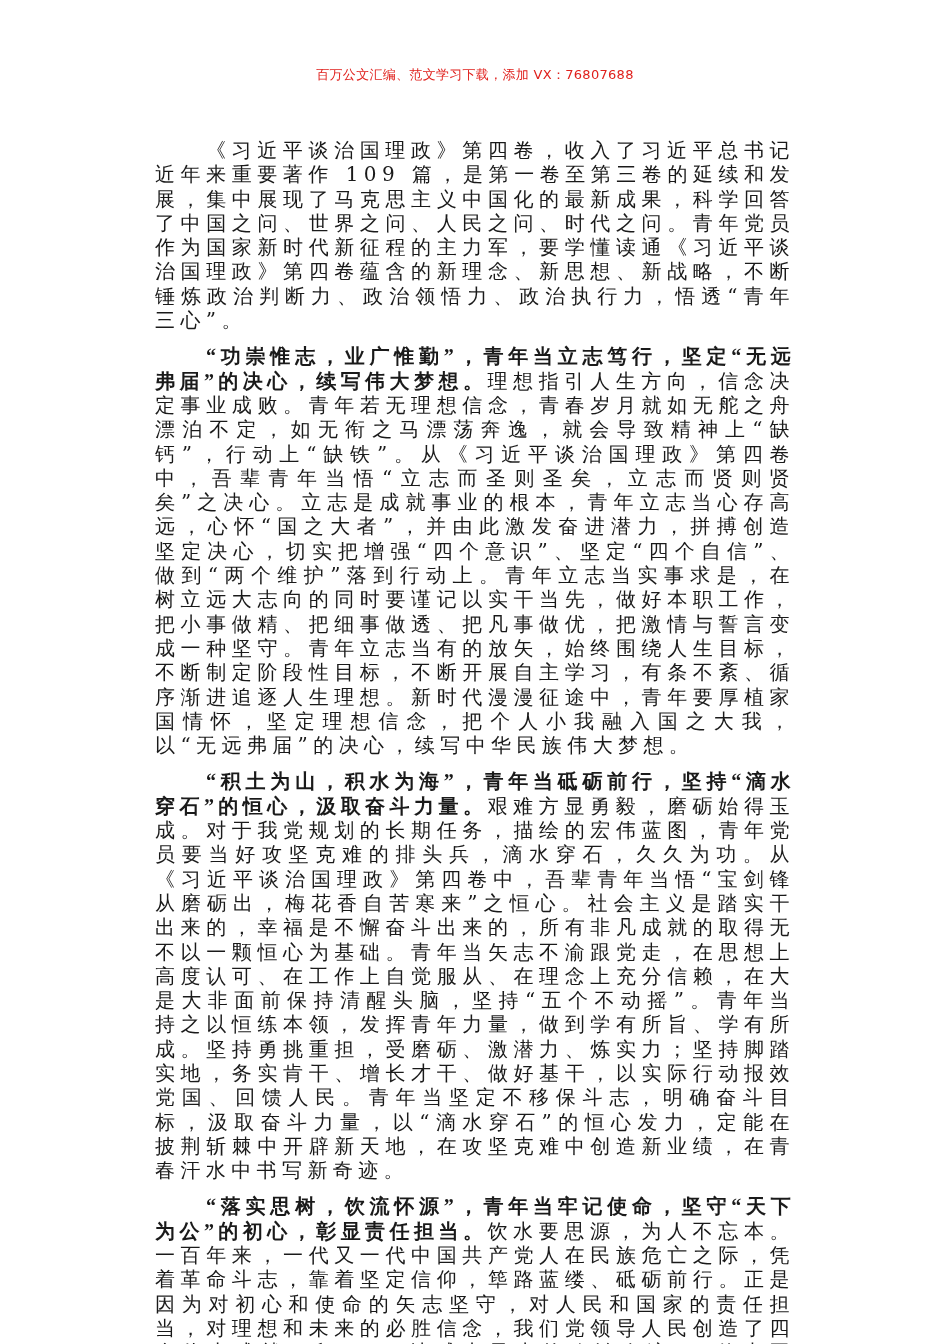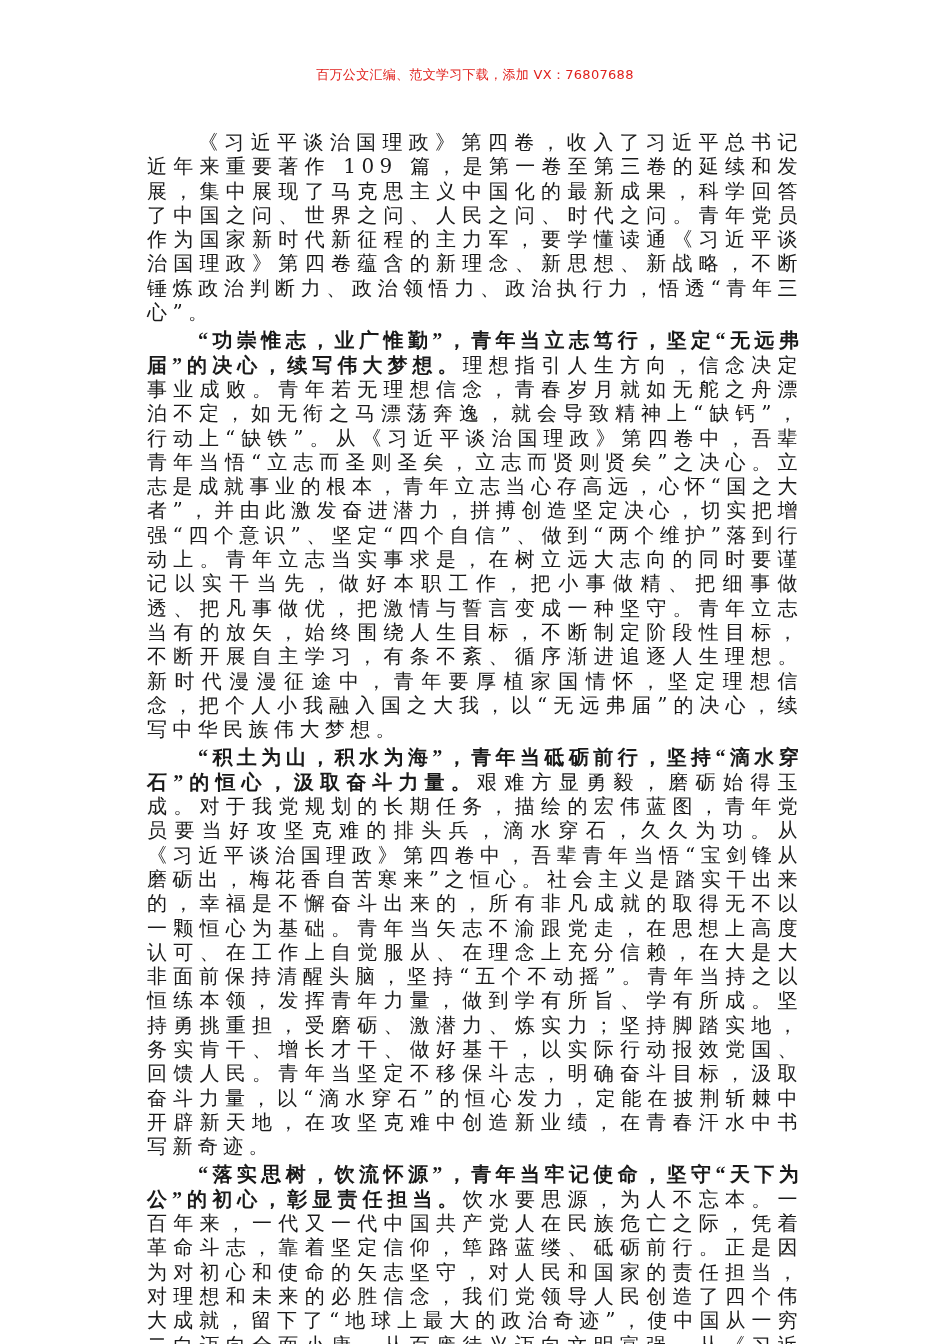--- a/index.html
+++ b/index.html
@@ -9,21 +9,21 @@
     text-align: center; color: #e0201c;
     font-family: "DejaVu Sans", sans-serif; font-size: 13px;
     letter-spacing: 0.3px;
   }
   .doc {
     position: absolute; top: 126px; left: 143px; width: 664px;
     font-family: "DejaVu Serif", serif; font-size: 20px;
     line-height: 24.3px; color: #1a1a1a;
     letter-spacing: 5.4px;
   }
-  .doc p { margin: 4px; text-indent: 51px; text-align: justify; text-align-last: left; }
+  .doc p { margin: 12px; text-indent: 51px; text-align: justify; text-align-last: left; }
   .doc .lead { font-family: Liberation Serif, serif; font-weight: bold; letter-spacing: 4.2px; }
 </style>
 </head>
 <body>
 
 <div class="header">百万公文汇编、范文学习下载，添加 VX：76807688</div>
 
 <div class="doc">
   <p>
     <span class="lead"></span><span>《习近平谈治国理政》第四卷，收入了习近平总书记近年来重要著作 109 篇，是第一卷至第三卷的延续和发展，集中展现了马克思主义中国化的最新成果，科学回答了中国之问、世界之问、人民之问、时代之问。青年党员作为国家新时代新征程的主力军，要学懂读通《习近平谈治国理政》第四卷蕴含的新理念、新思想、新战略，不断锤炼政治判断力、政治领悟力、政治执行力，悟透“青年三心”。</span>

